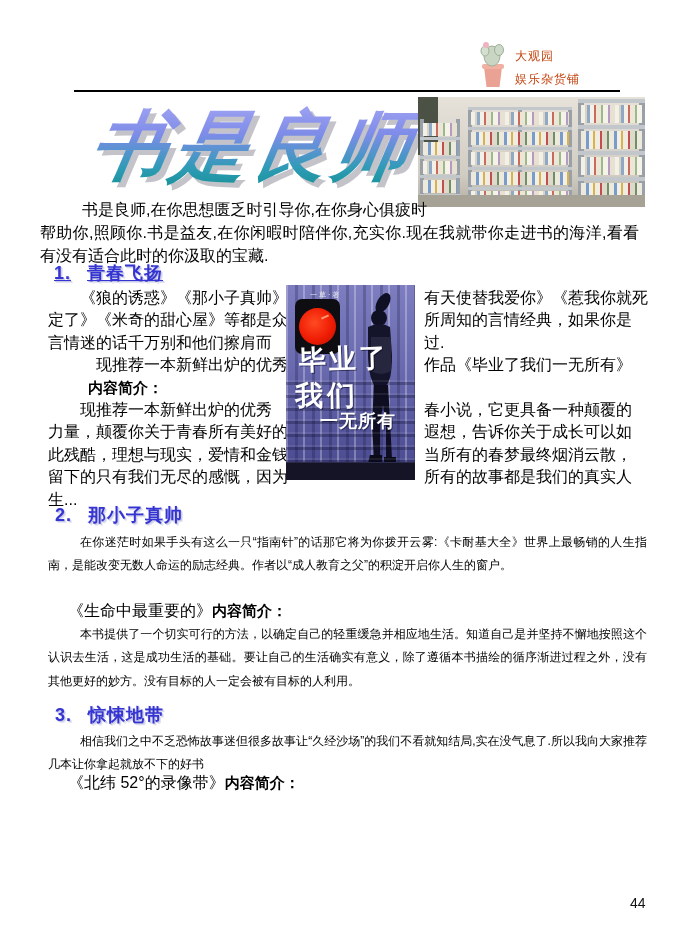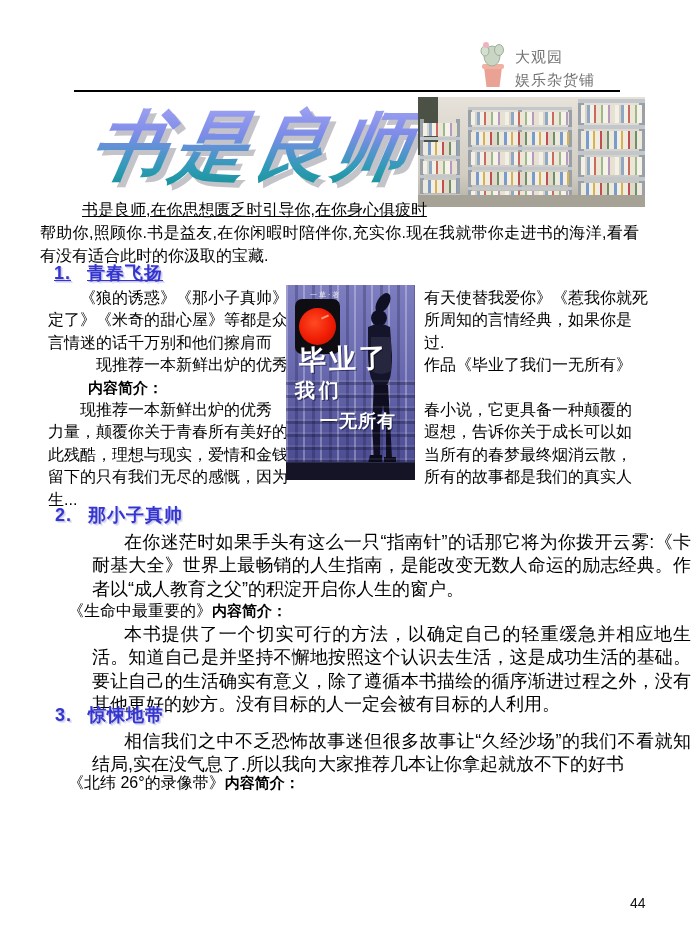--- a/index.html
+++ b/index.html
@@ -2,21 +2,21 @@
 <html><head>
 <meta charset="utf-8">
 <style>
   html,body{margin:0;padding:0;background:#888;}
   .page{
     position:relative;width:692px;height:931px;margin:0 auto;background:#ffffff;
     font-family:"Liberation Sans","DejaVu Sans",sans-serif;color:#000;overflow:hidden;
   }
   
   .masthead-icon{position:absolute;left:474px;top:39px;width:36px;height:50px;}
-  .masthead-text{position:absolute;left:515px;top:45px;font-size:15px;line-height:23px;color:#737373;letter-spacing:1px;}
+  .masthead-text{position:absolute;left:515px;top:45px;font-size:12px;line-height:23px;color:#c2410c;letter-spacing:1px;}
   .header-rule{position:absolute;left:74px;top:90px;width:546px;border-top:2px solid #000;}
   
   .title-art{position:absolute;left:92px;top:96px;width:340px;height:100px;transform:skewX(-10deg);}
   .title-art span{
     position:absolute;left:0;top:0;white-space:nowrap;
     font-family:"Liberation Serif","DejaVu Serif",serif;font-weight:bold;font-style:italic;
     font-size:76px;letter-spacing:5px;line-height:100px;
   }
   .title-shadow{color:#c3c3c9;transform:translate(6px,5px);}
   .title-grad{
@@ -34,21 +34,21 @@
   .books{position:absolute;left:3px;right:3px;height:13px;
     background:repeating-linear-gradient(90deg,
       #f3f0e8 0 4px,#d9d3c3 4px 6px,#8fa8c6 6px 9px,#f3f0e8 9px 13px,
       #c96a5e 13px 15px,#ece6d6 15px 20px,#9db88a 20px 22px,#f5f2ea 22px 27px,
       #b79ac0 27px 29px,#e7e1d1 29px 34px);}
   .books.b2{background:repeating-linear-gradient(90deg,
       #eee9dd 0 5px,#7a9cc8 5px 8px,#f2efe7 8px 12px,#d8b24e 12px 14px,
       #f0ece2 14px 19px,#c05050 19px 21px,#dfd9c9 21px 26px,#6f8f6a 26px 28px);}
   
   .body-text{font-size:16px;line-height:23px;color:#000;}
-  .intro-line1{position:absolute;left:48px;top:198px;width:420px;text-indent:34px;text-decoration:underline;}
+  .intro-line1{position:absolute;left:48px;top:198px;width:420px;text-indent:34px;}
   .intro-body{position:absolute;left:40px;top:221px;width:599px;text-align:justify;}
   
   .sec-head{position:absolute;font-size:18px;font-weight:bold;color:#3434d2;
             text-shadow:1px 1px 0 #c9c9e6,2px 2px 0 #e4e4f2;letter-spacing:1px;}
   .sec-head .num{margin-right:16px;}
   
   .s1-col{position:absolute;font-size:16px;}
   .s1-col .ln{height:22.4px;line-height:22.4px;white-space:nowrap;}
   .ind-2em{padding-left:32px;}
   .ind-3em{padding-left:48px;text-align:right;}
@@ -61,25 +61,25 @@
   .cover .slats{position:absolute;left:0;right:0;top:95px;bottom:17px;
     background:repeating-linear-gradient(0deg,rgba(10,10,40,.30) 0 3px,rgba(255,255,255,.08) 3px 5px,rgba(0,0,0,0) 5px 13px);}
   .cover .footer{position:absolute;left:0;right:0;bottom:0;height:17px;background:#141426;
     border-top:1px solid #2c2c4a;}
   .cover .author{position:absolute;left:24px;top:5px;font-size:7px;color:#eee;letter-spacing:2px;}
   .tlight{position:absolute;left:9px;top:14px;width:45px;height:55px;background:#0d0d12;border-radius:7px;}
   .tlight .lamp{position:absolute;left:4px;top:9px;width:37px;height:37px;border-radius:50%;
     background:radial-gradient(circle at 42% 40%,#ff4a22 0%,#ef1c04 55%,#b90e00 100%);}
   .tlight .glint{position:absolute;left:26px;top:17px;width:8px;height:2px;background:#ff9a70;transform:rotate(-25deg);}
   .cover .t1{position:absolute;left:13px;top:56px;font-size:27px;font-weight:bold;color:#fff;letter-spacing:3px;transform:rotate(-2deg);text-shadow:1px 1px 0 rgba(0,0,30,.5);}
-  .cover .t2{position:absolute;left:9px;top:92px;font-size:20px;font-weight:bold;color:#fff;letter-spacing:4px;transform:rotate(-1deg);text-shadow:1px 1px 0 rgba(0,0,30,.5);}
+  .cover .t2{position:absolute;left:9px;top:92px;font-size:28px;font-weight:bold;color:#fff;letter-spacing:4px;transform:rotate(-1deg);text-shadow:1px 1px 0 rgba(0,0,30,.5);}
   .cover .t3{position:absolute;left:34px;top:124px;font-size:18px;font-weight:bold;color:#fff;letter-spacing:1px;text-shadow:1px 1px 0 rgba(0,0,30,.5);}
   .cover svg{position:absolute;left:0;top:0;}
   
-  .para{position:absolute;left:48px;width:599px;font-size:18px;line-height:23.3px;text-align:justify;text-indent:32px;margin-left:44px;}
+  .para{position:absolute;left:48px;width:599px;font-size:12px;line-height:23.3px;text-align:justify;text-indent:32px;}
   .bookline{position:absolute;left:48px;font-size:16px;line-height:23px;padding-left:20px;}
   .bookline b{font-size:15px;}
   .page-number{position:absolute;left:630px;top:895px;font-size:14px;color:#111;}
 </style>
 </head>
 <body>
 
 <div class="page">
 
   <div class="masthead-icon">
@@ -211,18 +211,18 @@
   <div class="bookline" style="top:599px;">
     <span>《生命中最重要的》</span><b>内容简介：</b>
   </div>
   <div class="para" style="top:623px;">本书提供了一个切实可行的方法，以确定自己的轻重缓急并相应地生活。知道自己是并坚持不懈地按照这个认识去生活，这是成功生活的基础。要让自己的生活确实有意义，除了遵循本书描绘的循序渐进过程之外，没有其他更好的妙方。没有目标的人一定会被有目标的人利用。</div>
 
   <div class="sec-head" style="left:55px;top:703px;">
     <span class="num">3.</span><span>惊悚地带</span>
   </div>
   <div class="para" style="top:730px;">相信我们之中不乏恐怖故事迷但很多故事让“久经沙场”的我们不看就知结局,实在没气息了.所以我向大家推荐几本让你拿起就放不下的好书</div>
   <div class="bookline" style="top:771px;">
-    <span>《北纬 26°的录像带》</span><b>内容简介：</b>
+    <span>《北纬 52°的录像带》</span><b>内容简介：</b>
   </div>
 
   <div class="page-number">44</div>
 
 </div>
 
 </body></html>

